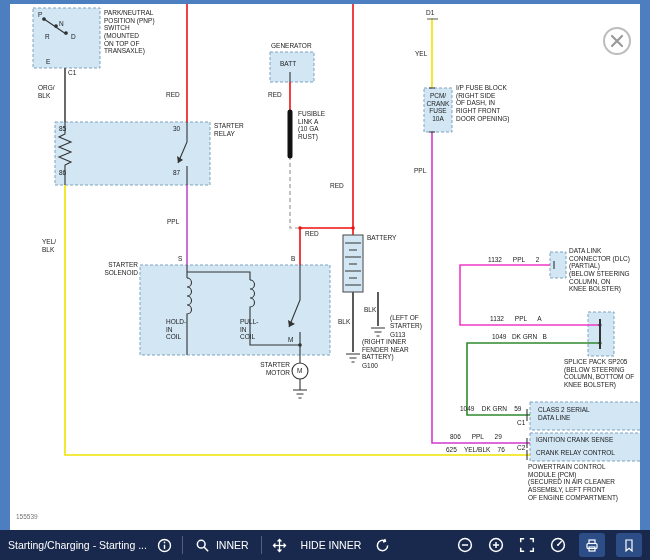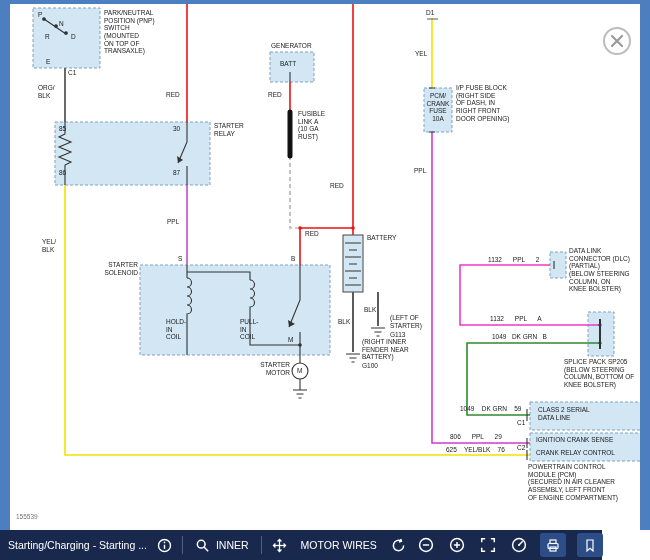--- a/index.html
+++ b/index.html
@@ -10,21 +10,21 @@
   .frame-right{right:0;top:0;width:10px;height:530px;}
   .frame-top{left:0;top:0;width:650px;height:4px;}
   svg.diagram{position:absolute;left:0;top:0;}
   .lbl{position:absolute;font-size:6.5px;line-height:1.18;color:#1a1a1a;white-space:pre-wrap;}
   .lbl.r{text-align:right;}
   .lbl.c{text-align:center;}
   .lbl.gray{color:#777;}
   .close-btn{position:absolute;left:603px;top:27px;width:28px;height:28px;border-radius:50%;
              background:#fff;border:2px solid #bdbdbd;cursor:pointer;display:flex;
              align-items:center;justify-content:center;padding:0;}
-  .toolbar{position:absolute;left:0;top:530px;width:602px;height:30px;background:#19294e;
+  .toolbar{position:absolute;left:0;top:530px;width:650px;height:30px;background:#19294e;
            display:flex;align-items:center;color:#fff;gap:8px;padding:0 8px;box-sizing:border-box;}
   .tb-title{font-size:10.5px;white-space:nowrap;}
   .tb-sep{width:1px;height:18px;background:rgba(255,255,255,.25);flex:0 0 auto;}
   .tb-btn{display:flex;align-items:center;gap:6px;background:none;border:none;color:#fff;
           font-size:10.5px;font-family:inherit;cursor:pointer;padding:2px 4px;white-space:nowrap;}
   .icon-btn{background:none;border:none;padding:2px;cursor:pointer;display:flex;align-items:center;}
   .sq-btn{width:26px;height:24px;border-radius:3px;background:#2d4d87;border:none;display:flex;
           align-items:center;justify-content:center;cursor:pointer;flex:0 0 auto;}
   .tb-right{margin-left:auto;display:flex;align-items:center;gap:11px;}
 </style>
@@ -252,21 +252,21 @@
     <svg width="15" height="15" viewBox="0 0 14 14" fill="none" stroke="#fff" stroke-width="1.2">
       <line x1="7" y1="1.5" x2="7" y2="12.5"></line>
         <line x1="1.5" y1="7" x2="12.5" y2="7"></line>
       <polyline points="5.2,3.2 7,1.4 8.8,3.2"></polyline>
         <polyline points="5.2,10.8 7,12.6 8.8,10.8"></polyline>
       <polyline points="3.2,5.2 1.4,7 3.2,8.8"></polyline>
         <polyline points="10.8,5.2 12.6,7 10.8,8.8"></polyline>
     </svg>
   </button>
   <button class="tb-btn">
-    <span>MOTOR WIRES</span>
+    <span>HIDE INNER</span>
   </button>
   <button class="icon-btn">
     <svg width="15" height="15" viewBox="0 0 14 14" fill="none" stroke="#fff" stroke-width="1.4">
       <path d="M11.8,7 A4.8,4.8 0 1 1 9.5,2.9"></path>
         <polyline points="9.1,0.9 9.7,3.1 7.5,3.7"></polyline>
     </svg>
   </button>
   <div class="tb-right">
     <button class="icon-btn">
       <svg width="16" height="16" viewBox="0 0 14 14" fill="none" stroke="#fff" stroke-width="1.3">

